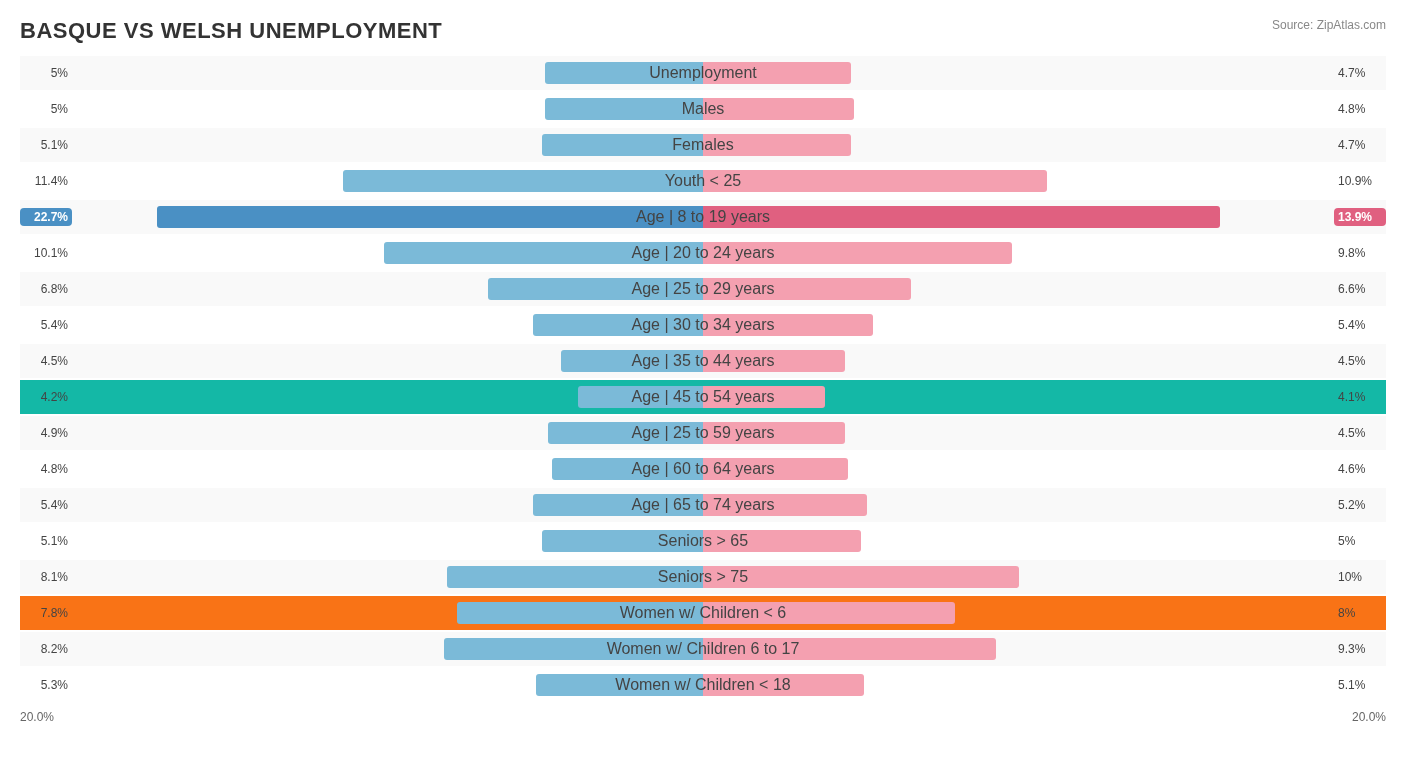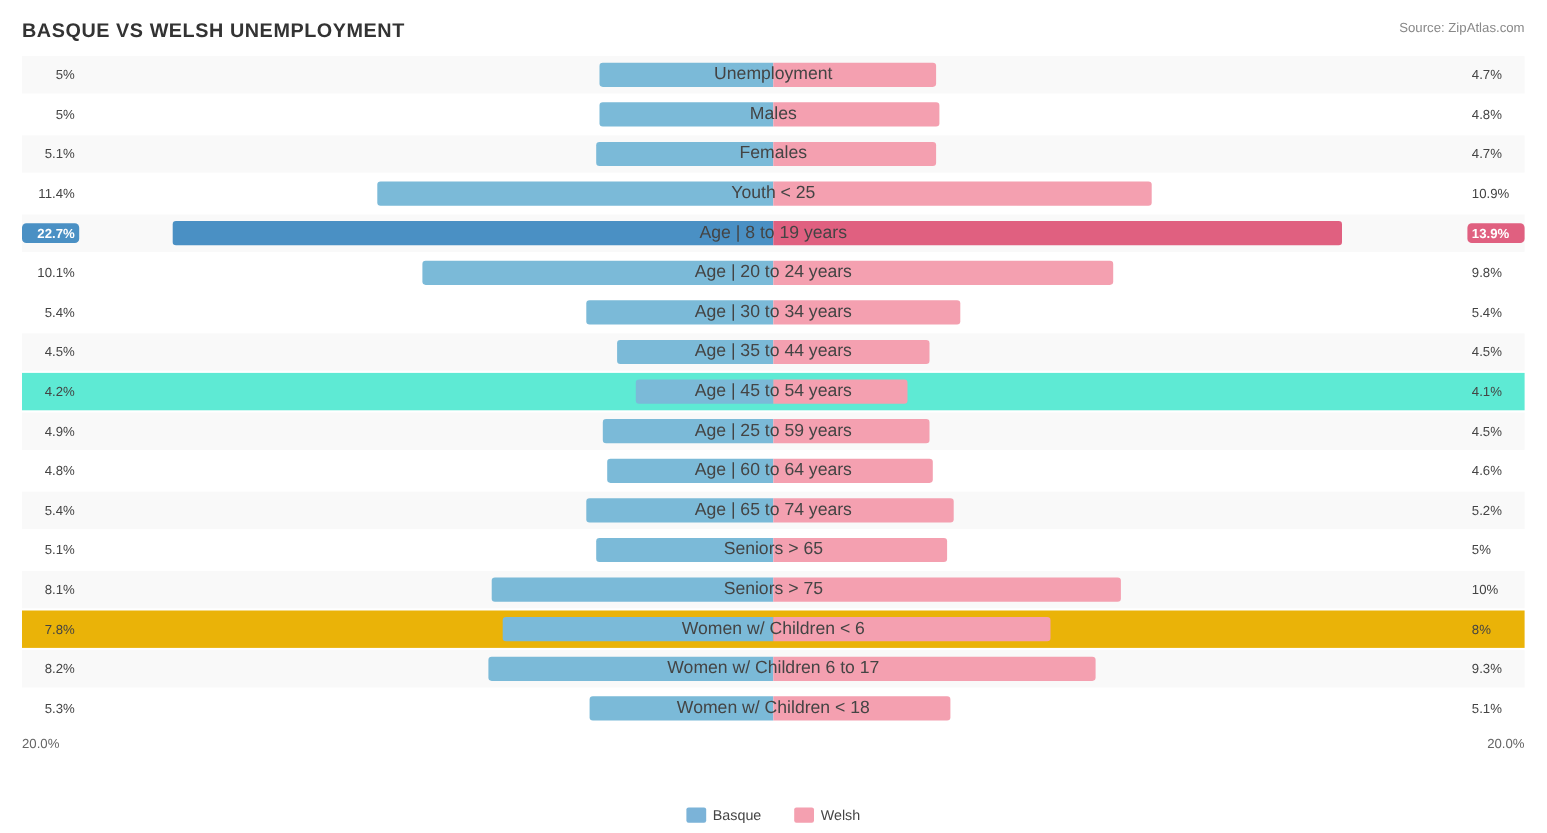--- a/index.html
+++ b/index.html
@@ -15,21 +15,21 @@
       padding: 18px 20px 10px 20px;
       background: #fff;
     }
     .chart-header {
       display: flex;
       justify-content: space-between;
       align-items: flex-start;
       margin-bottom: 12px;
     }
     .chart-title {
-      font-size: 18px;
+      font-size: 22px;
       font-weight: bold;
       text-transform: uppercase;
       color: #333;
       letter-spacing: 0.5px;
     }
     .chart-source {
       font-size: 12px;
       color: #888;
       text-align: left;
     }
@@ -242,20 +242,33 @@
           <div class="bars-left">
             <div class="b-bar" style="width: 50.5%;"></div>
           </div>
           <div class="bars-right">
             <div class="w-bar" style="width: 49%;"></div>
           </div>
           <div class="center-label">Age | 20 to 24 years</div>
         </div>
         <div class="outer-val-right">9.8%</div>
       </div>
+      <div class="chart-row row-wrapper" style="background: rgb(249, 249, 249);">
+        <div class="outer-val-left">6.8%</div>
+        <div class="bars-area">
+          <div class="bars-left">
+            <div class="b-bar" style="width: 34%;"></div>
+          </div>
+          <div class="bars-right">
+            <div class="w-bar" style="width: 33%;"></div>
+          </div>
+          <div class="center-label">Age | 25 to 29 years</div>
+        </div>
+        <div class="outer-val-right">6.6%</div>
+      </div>
       <div class="chart-row row-wrapper" style="background: rgb(255, 255, 255);">
         <div class="outer-val-left">5.4%</div>
         <div class="bars-area">
           <div class="bars-left">
             <div class="b-bar" style="width: 27%;"></div>
           </div>
           <div class="bars-right">
             <div class="w-bar" style="width: 27%;"></div>
           </div>
           <div class="center-label">Age | 30 to 34 years</div>
@@ -268,21 +281,21 @@
           <div class="bars-left">
             <div class="b-bar" style="width: 22.5%;"></div>
           </div>
           <div class="bars-right">
             <div class="w-bar" style="width: 22.5%;"></div>
           </div>
           <div class="center-label">Age | 35 to 44 years</div>
         </div>
         <div class="outer-val-right">4.5%</div>
       </div>
-      <div class="chart-row row-wrapper" style="background: #5eead4; gap: 37px;">
+      <div class="chart-row row-wrapper" style="background: #14b8a6; gap: 37px;">
         <div class="outer-val-left">4.2%</div>
         <div class="bars-area">
           <div class="bars-left">
             <div class="b-bar" style="width: 21%;"></div>
           </div>
           <div class="bars-right">
             <div class="w-bar" style="width: 20.5%;"></div>
           </div>
           <div class="center-label">Age | 45 to 54 years</div>
         </div>
@@ -346,21 +359,21 @@
           <div class="bars-left">
             <div class="b-bar" style="width: 40.5%;"></div>
           </div>
           <div class="bars-right">
             <div class="w-bar" style="width: 50%;"></div>
           </div>
           <div class="center-label">Seniors &gt; 75</div>
         </div>
         <div class="outer-val-right">10%</div>
       </div>
-      <div class="chart-row row-wrapper" style="background: #eab308;">
+      <div class="chart-row row-wrapper" style="background: #f97316;">
         <div class="outer-val-left">7.8%</div>
         <div class="bars-area">
           <div class="bars-left">
             <div class="b-bar" style="width: 39%;"></div>
           </div>
           <div class="bars-right">
             <div class="w-bar" style="width: 40%;"></div>
           </div>
           <div class="center-label">Women w/ Children &lt; 6</div>
         </div>

